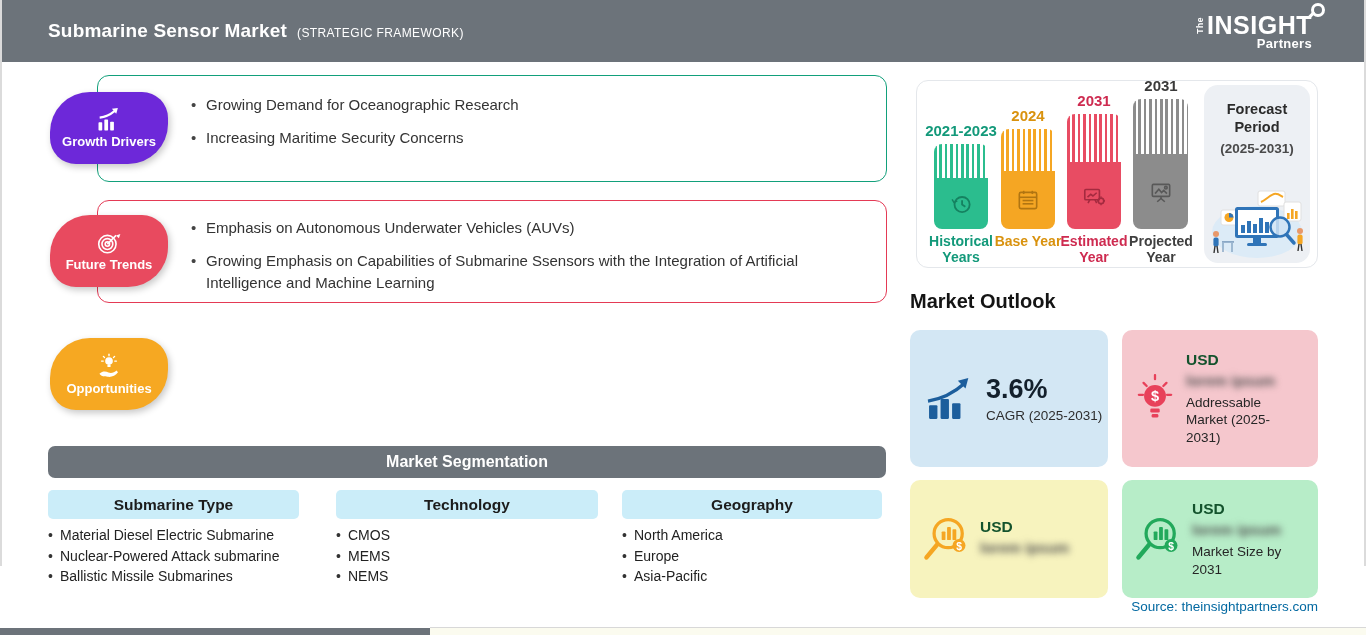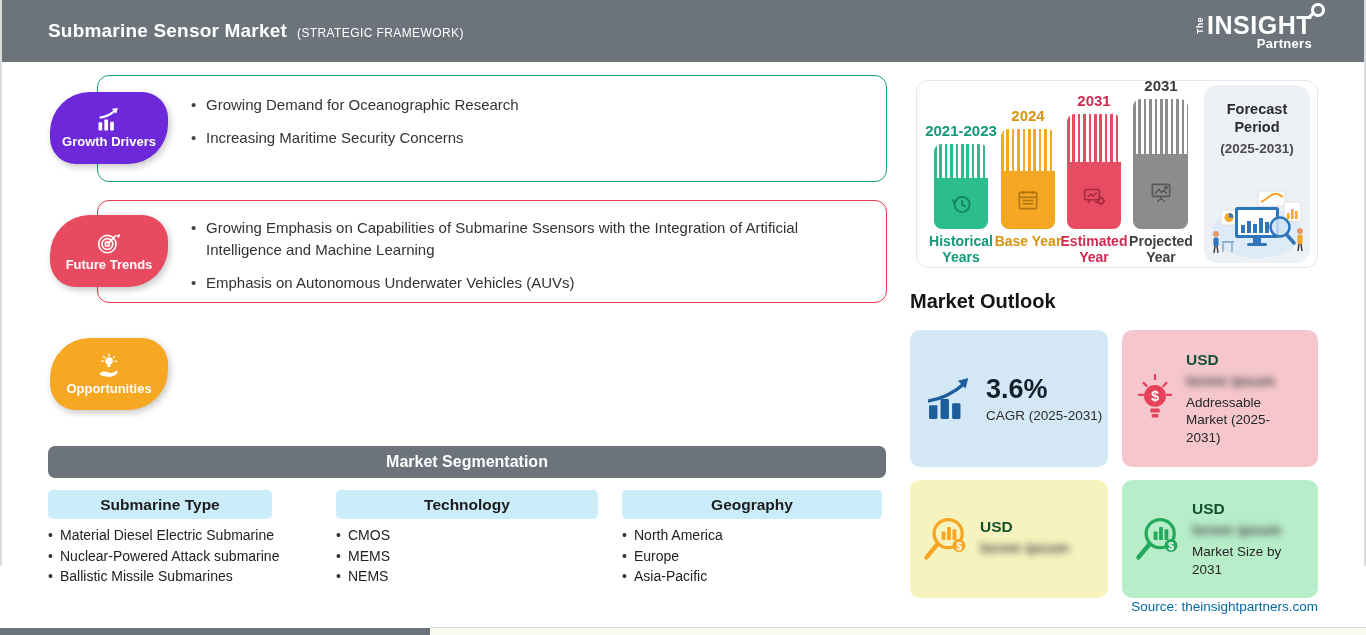--- a/index.html
+++ b/index.html
@@ -45,21 +45,21 @@
   .badge-future { top:215px; background:#E84A5F; }
   .badge-opp    { top:338px; background:#F6A822; }
   .badge-label { color:#fff; font-size:13px; font-weight:bold; white-space:nowrap; }
 
   
   .seg-bar { position:absolute; left:48px; top:446px; width:838px; height:32px; background:#6C737A;
              border-radius:7px; display:flex; align-items:center; justify-content:center;
              color:#fff; font-size:16px; font-weight:bold; }
   .seg-head { position:absolute; top:490px; height:29px; background:#CBEDF9; border-radius:5px;
               display:flex; align-items:center; justify-content:center; font-size:15.5px; font-weight:bold; color:#1c1c1c; }
-  .seg-head-1 { left:48px;  width:224px; }
+  .seg-head-1 { left:48px;  width:251px; }
   .seg-head-2 { left:336px; width:262px; }
   .seg-head-3 { left:622px; width:260px; }
   .seg-list { position:absolute; top:525px; }
   .seg-list-1 { left:48px; }
   .seg-list-2 { left:336px; }
   .seg-list-3 { left:622px; }
   .seg-item { position:relative; padding-left:12px; font-size:14px; color:#222; line-height:20.5px; }
   .seg-item::before { content:"\2022"; position:absolute; left:0; top:0; color:#333; }
 
   
@@ -147,22 +147,22 @@
         <rect x="13" y="12.5" width="3.2" height="7.5" rx="0.6"></rect>
       </g>
       <path d="M4 9 C 9 8.5 13 6.5 17 3.2" stroke="#fff" stroke-width="1.8" fill="none"></path>
       <path d="M14.5 1.4 L19.6 0.8 L18.2 5.6 Z" fill="#fff"></path>
     </svg>
     <span class="badge-label">Growth Drivers</span>
   </div>
 
   <div class="box box-future">
     <div class="bullets">
+      <div class="bullet">Emphasis on Autonomous Underwater Vehicles (AUVs)</div>
       <div class="bullet">Growing Emphasis on Capabilities of Submarine Ssensors with the Integration of Artificial Intelligence and Machine Learning</div>
-      <div class="bullet">Emphasis on Autonomous Underwater Vehicles (AUVs)</div>
     </div>
   </div>
   <div class="badge badge-future">
     <svg width="28" height="26" viewBox="0 0 24 24">
       <g stroke="#fff" fill="none" stroke-width="1.5">
         <circle cx="10.5" cy="13" r="8"></circle>
         <circle cx="10.5" cy="13" r="5"></circle>
         <circle cx="10.5" cy="13" r="2"></circle>
         <line x1="10.5" y1="13" x2="18.5" y2="5"></line>
       </g>

